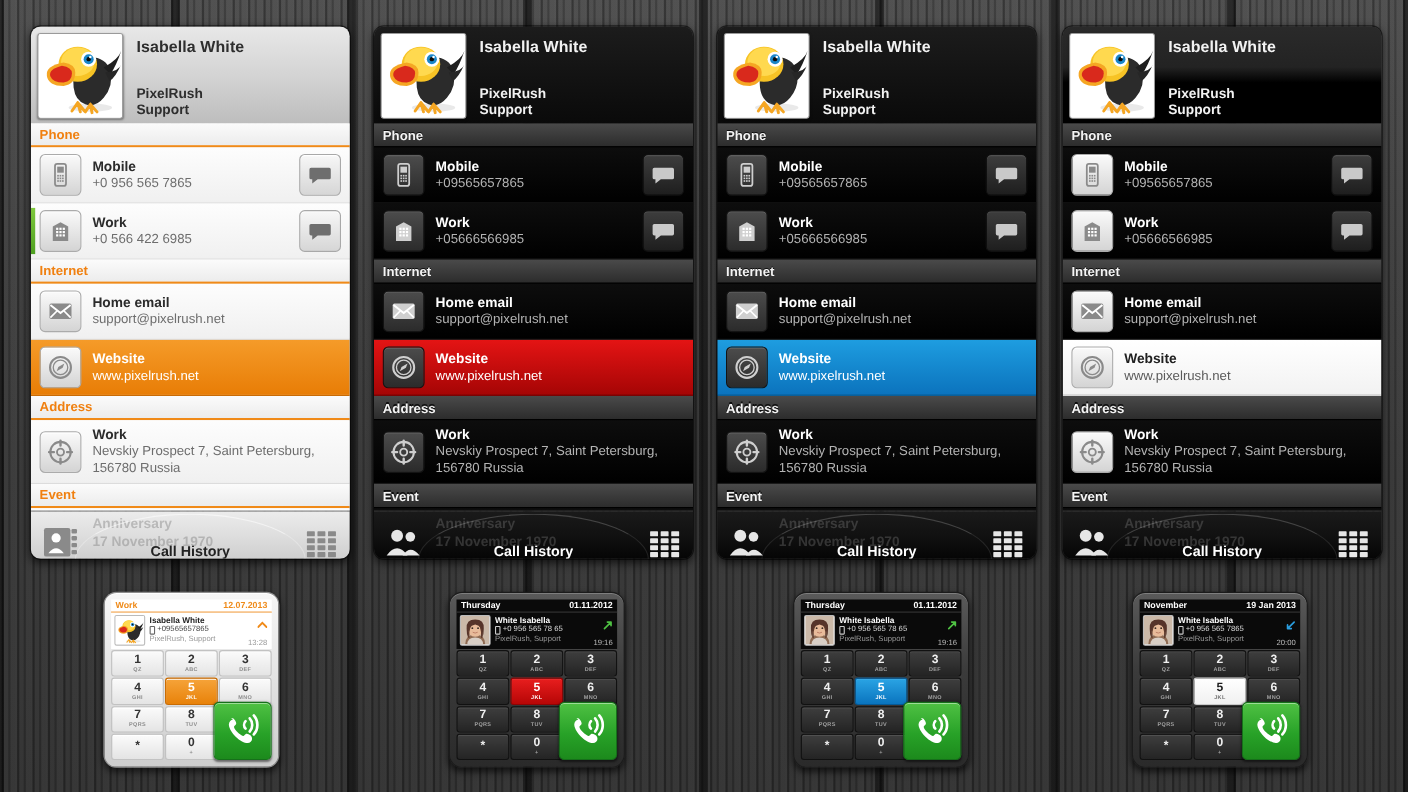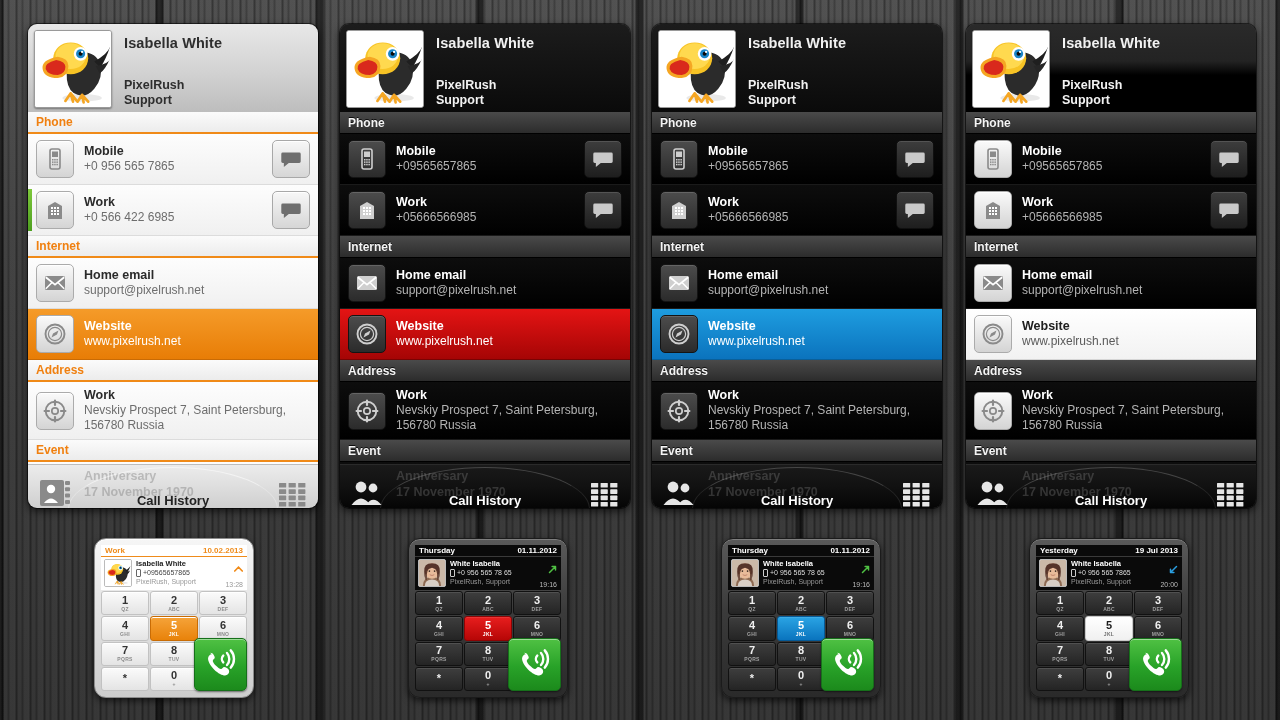--- a/index.html
+++ b/index.html
@@ -961,21 +961,21 @@
             <rect x="20.2" y="19.9" width="7.2" height="4.6" rx="0.6" fill="#e6e6e6"></rect>
           </svg>
         </div>
     </div>
     </div>
 
   <div class="dialer d1 shell-light">
     <div class="d-inner">
       <div class="d-head">
         <span>Work</span>
-        <span>10.02.2013</span>
+        <span>12.07.2013</span>
       </div>
       <div class="d-contact">
         <div class="d-av">
             <svg viewBox="0 0 100 100" xmlns="http://www.w3.org/2000/svg">
     <rect width="100" height="100" fill="#ffffff"></rect>
     <ellipse cx="62" cy="88" rx="26" ry="5" fill="#e9e9e9"></ellipse>
     <path d="M58 28 Q80 26 86 44 Q90 62 78 76 Q68 88 56 84 Q44 80 42 64 Q40 44 48 34 Z" fill="#2b2b2b"></path>
     <path d="M78 40 Q96 30 99 20 Q93 38 86 48 Z" fill="#1f1f1f"></path>
     <path d="M80 46 Q97 44 99 36 Q92 52 85 56 Z" fill="#262626"></path>
     <ellipse cx="47" cy="36" rx="23" ry="21" fill="#f7c325"></ellipse>
@@ -1235,22 +1235,22 @@
                 <path d="M37 27.5a17.5 17.5 0 0 0 0-23"></path>
               </g>
             </svg>
           </div>
       </div>
     </div>
     </div>
   <div class="dialer d4 shell-dark">
     <div class="d-inner">
       <div class="d-head">
-        <span>Yesterday</span>
-        <span>19 Jul 2013</span>
+        <span>November</span>
+        <span>19 Jan 2013</span>
       </div>
       <div class="d-contact">
         <div class="d-av">
             <svg viewBox="0 0 40 40" xmlns="http://www.w3.org/2000/svg">
     <rect width="40" height="40" fill="#cbb9a8"></rect>
     <path d="M6 40 Q6 26 20 26 Q34 26 34 40 Z" fill="#8e6a52"></path>
     <path d="M9 40 Q9 30 20 30 Q31 30 31 40 Z" fill="#d9cfc6"></path>
     <ellipse cx="20" cy="17" rx="11" ry="12" fill="#e8bb9a"></ellipse>
     <path d="M8 18 Q7 5 20 5 Q33 5 32 18 Q32 26 30 30 Q31 14 20 12 Q9 14 10 30 Q8 26 8 18 Z" fill="#56342a"></path>
     <path d="M10 30 Q9 17 14 13 Q11 22 12 31 Z" fill="#5e3a2c"></path>

